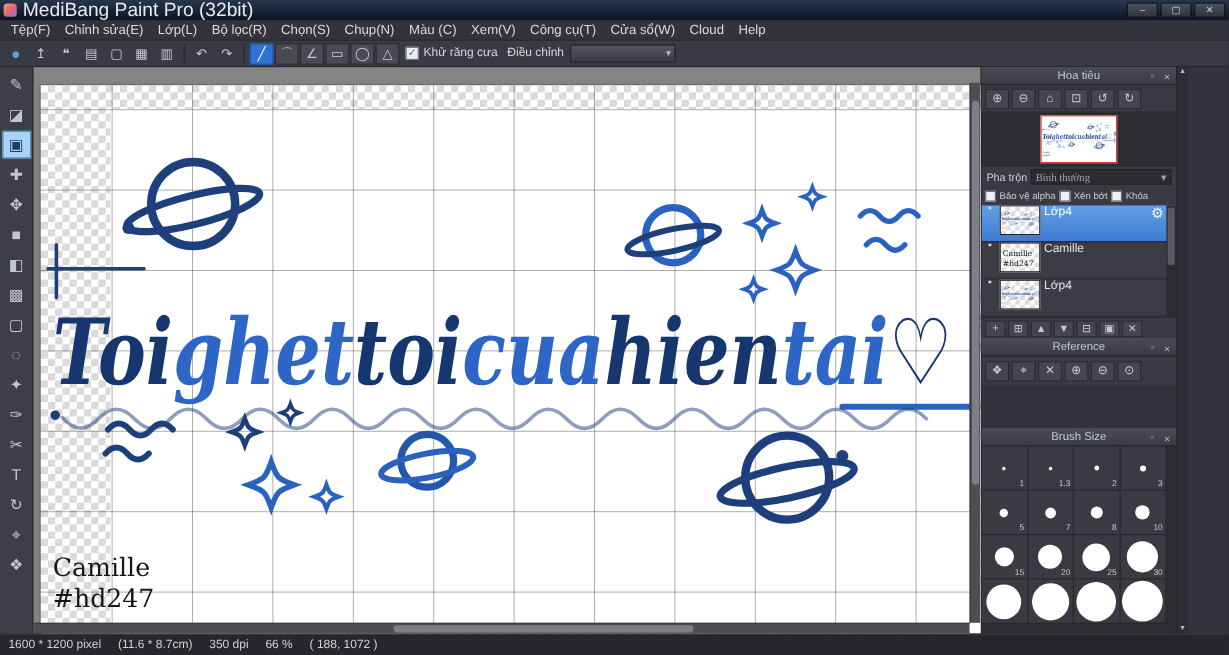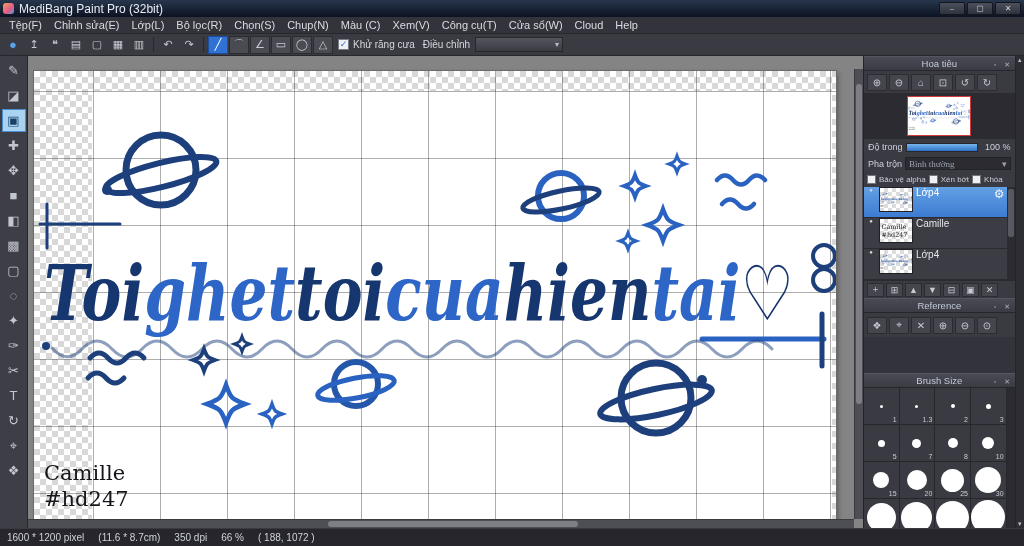--- a/index.html
+++ b/index.html
@@ -5,21 +5,21 @@
   * { box-sizing: border-box; margin: 0; padding: 0; }
   html,body { width:1024px; height:546px; overflow:hidden; background:#1b1b1f;
               font-family:"Liberation Sans", sans-serif; }
   .app { position:relative; width:1024px; height:546px; background:#33333b; }
 
   
   .titlebar { position:absolute; top:0; left:0; right:0; height:17px;
     background:linear-gradient(#27364d,#0c1322); display:flex; align-items:center; padding:0 3px; }
   .app-icon { width:11px; height:11px; border-radius:3px;
     background:linear-gradient(135deg,#f5a25a,#e05a8a 60%,#4aa3e0); margin-right:5px; }
-  .title-text { font-size:12px; color:#e8ebf1; }
+  .title-text { font-size:16px; color:#e8ebf1; }
   .win-controls { margin-left:auto; display:flex; }
   .win-btn { width:26px; height:13px; margin-left:2px; border:1px solid #14161c; border-radius:2px;
     background:linear-gradient(#4a505c,#2e333d); color:#cfd3da; font-size:8px; line-height:11px;
     display:flex; align-items:center; justify-content:center; }
 
   
   .menubar { position:absolute; top:17px; left:0; right:0; height:17px; background:#33333b;
     border-bottom:1px solid #26262c; display:flex; align-items:center; padding-left:3px; }
   .menu-item { padding:1px 6px; font-size:11px; color:#dadce2; white-space:nowrap; }
 
@@ -64,21 +64,21 @@
     background-image:linear-gradient(rgba(40,40,40,.38) 1px,transparent 1px),
                      linear-gradient(90deg,rgba(40,40,40,.38) 1px,transparent 1px);
     background-size:67px 67px; background-position:59px 20px; }
   .art { position:absolute; inset:0; width:100%; height:100%; }
   .vscroll { position:absolute; top:13px; right:0; bottom:9px; width:9px; background:#4e4e55; border-left:1px solid #3a3a40; }
   .vthumb { position:absolute; left:1px; right:1px; top:15px; height:320px; background:#7e7e87; border-radius:3px; }
   .hscroll { position:absolute; left:0; right:9px; bottom:0; height:9px; background:#4e4e55; border-top:1px solid #3a3a40; }
   .hthumb { position:absolute; top:1px; bottom:1px; left:300px; width:250px; background:#7e7e87; border-radius:3px; }
 
   
-  .dock { width:161px; flex:none; background:#33333b; border-left:1px solid #222228; display:flex; }
+  .dock { width:207px; flex:none; background:#33333b; border-left:1px solid #222228; display:flex; }
   .dock-main { width:162px; display:flex; flex-direction:column; }
   .dock-scroll { width:10px; background:#2d2d34; border-left:1px solid #24242a; position:relative; }
   .dock-scroll .arr { position:absolute; left:0; width:100%; font-size:6px; color:#b9bdc4; text-align:center; }
   .phead { height:15px; flex:none; background:linear-gradient(#4a4a54,#3b3b44);
     border-top:1px solid #555560; border-bottom:1px solid #26262c; position:relative;
     display:flex; align-items:center; justify-content:center; font-size:9.5px; color:#c3cada; }
   .pico { position:absolute; top:2px; width:11px; height:11px; font-size:7px; color:#aeb2ba;
     display:flex; align-items:center; justify-content:center; }
   .pico.pop { right:14px; } .pico.cls { right:2px; }
 
@@ -289,25 +289,20 @@
           <div class="nbtn">↻</div>
         </div>
         <div class="nav-thumb-area">
           <div class="nav-thumb">
             <svg viewBox="0 0 802 438" width="62" height="36">
                 <use href="#artgrp"></use>
               </svg>
           </div>
         </div>
 
-        <div class="lrow opacity">
-          <span>Độ trong</span>
-          <div class="slider"></div>
-          <span class="op-val">100 %</span>
-        </div>
         <div class="lrow blend">
           <span>Pha trộn</span>
           <div class="blend-sel">
             <span>Bình thường</span>
             <span>▾</span>
           </div>
         </div>
         <div class="checks">
           <div class="chk"></div>
           <span>Bảo vệ alpha</span>

